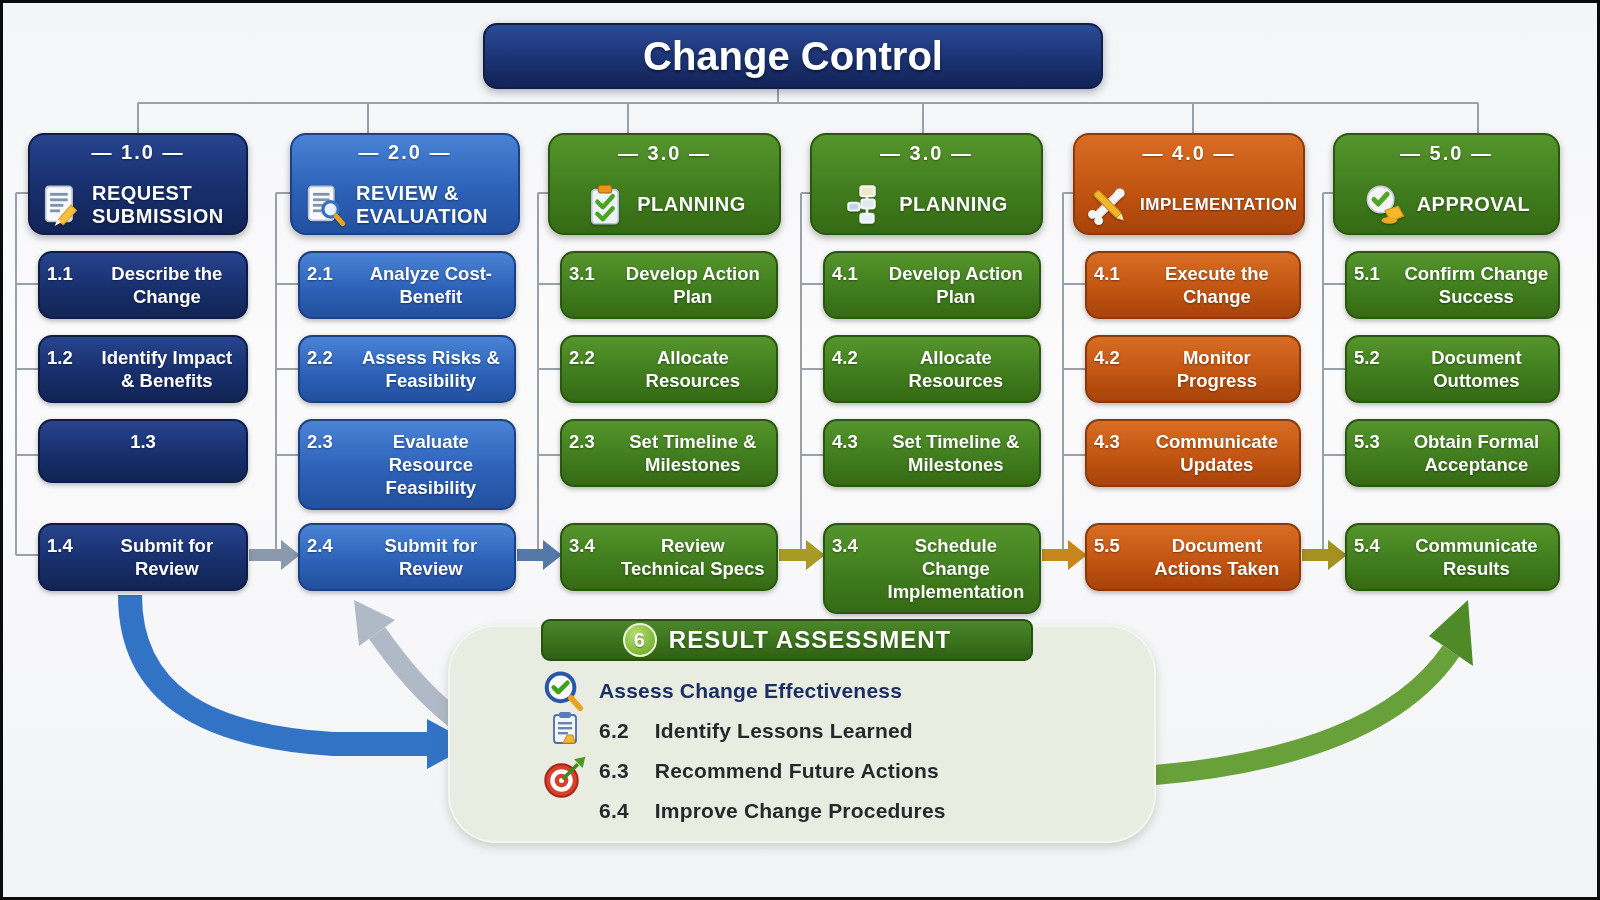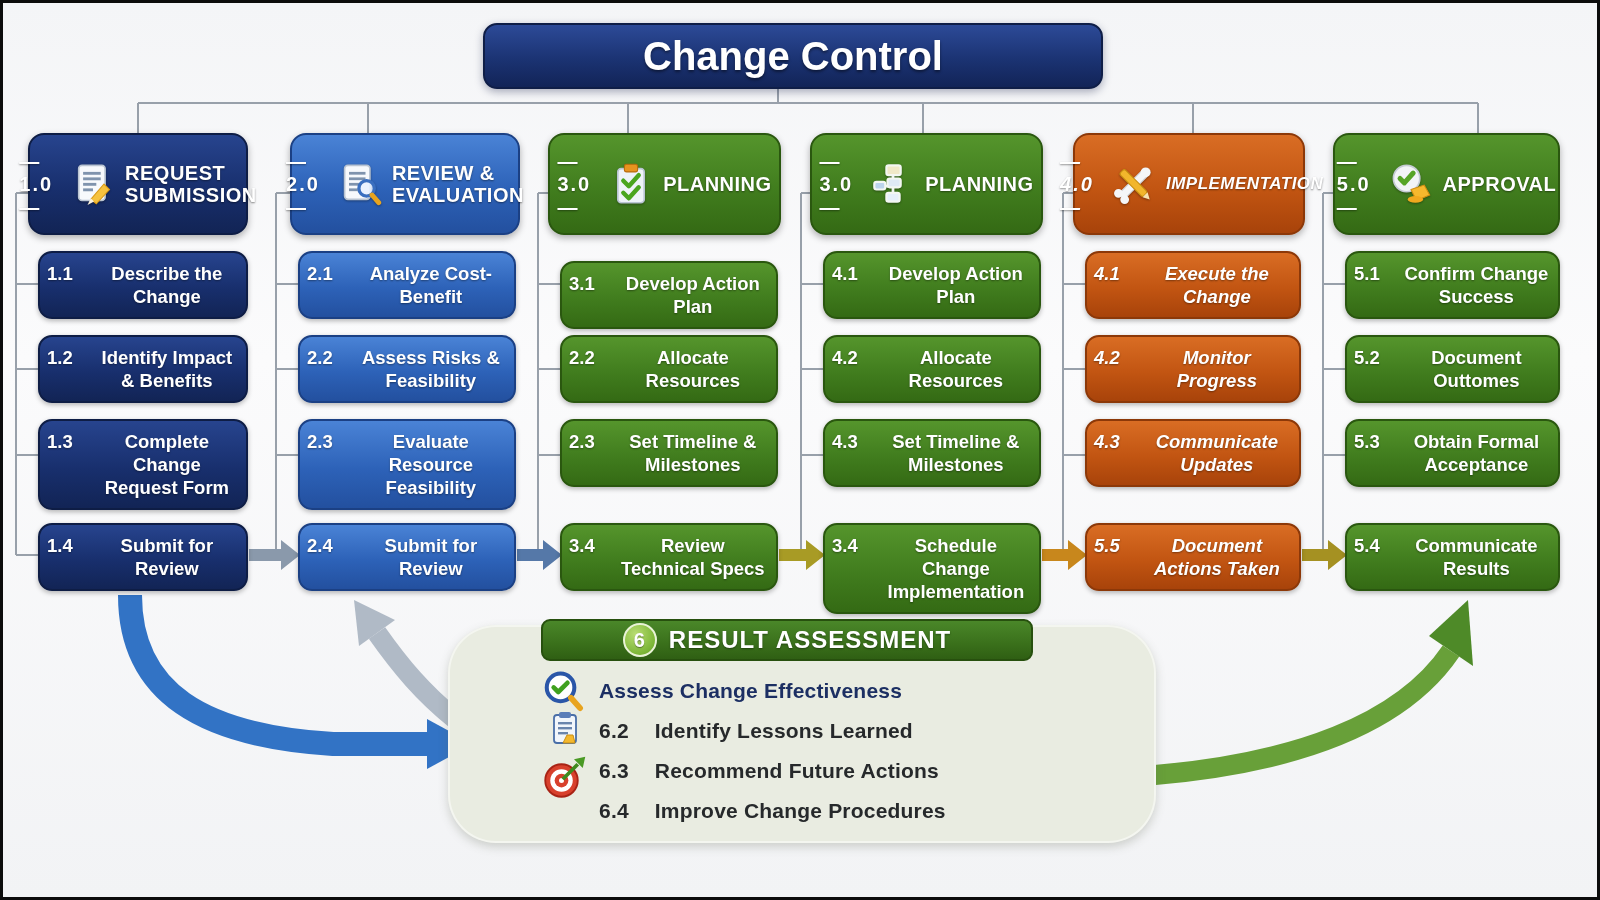--- a/index.html
+++ b/index.html
@@ -18,21 +18,21 @@
     background:linear-gradient(180deg,#2c4a97 0%,#1b3373 55%,#122457 100%);
     border:2px solid #0f1e47;border-radius:14px;
     display:flex;align-items:center;justify-content:center;
     color:#fff;font-size:40px;font-weight:bold;
     text-shadow:0 2px 3px rgba(0,0,0,.45);
     box-shadow:0 3px 8px rgba(20,30,70,.35);
   }
 
   .hdr{
     position:absolute;height:102px;z-index:2;border-radius:16px;
-    display:flex;flex-direction:row;align-items:center;justify-content:center;gap:18px;
+    display:flex;flex-direction:column;align-items:center;justify-content:center;gap:18px;
     color:#fff;box-shadow:0 3px 7px rgba(0,0,0,.3);box-sizing:border-box;padding:6px 8px;
   }
   .hdr-code{font-size:20px;font-weight:bold;letter-spacing:2px;text-shadow:0 1px 2px rgba(0,0,0,.4);}
   .hdr-row{display:flex;align-items:center;gap:10px;}
   .hicon{width:44px;height:44px;flex:none;display:block;filter:drop-shadow(0 1px 1px rgba(0,0,0,.35));}
   .hicon svg{width:44px;height:44px;display:block;}
   .hdr-label{font-size:20px;font-weight:bold;line-height:1.12;max-width:152px;text-shadow:0 1px 2px rgba(0,0,0,.45);letter-spacing:.5px;}
   .small-label .hdr-label{font-size:17px;}
 
   .box{
@@ -40,21 +40,21 @@
     display:flex;align-items:center;justify-content:center;gap:22px;
     padding:9px 7px;color:#fff;font-weight:bold;font-size:18.5px;line-height:1.25;
     text-shadow:0 1px 2px rgba(0,0,0,.4);box-shadow:0 2px 5px rgba(0,0,0,.28);
   }
   .box .num{flex:none;align-self:flex-start;padding-top:0;}
   .box .txt{text-align:center;max-width:158px;}
 
   .navy{background:linear-gradient(180deg,#27448e 0%,#182f6d 55%,#122455 100%);border:2px solid #0e1d45;}
   .blue{background:linear-gradient(180deg,#4a83d6 0%,#2d62b8 55%,#23509f 100%);border:2px solid #1b4084;}
   .green{background:linear-gradient(180deg,#55952c 0%,#417d1e 55%,#346a14 100%);border:2px solid #2a570f;}
-  .orange{background:linear-gradient(180deg,#d96d24 0%,#c25512 55%,#a8430a 100%);border:2px solid #8c3808;font-style:italic;}
+  .orange{background:linear-gradient(180deg,#d96d24 0%,#c25512 55%,#a8430a 100%);border:2px solid #8c3808;}
 
   .panel{
     position:absolute;left:445px;top:622px;width:708px;height:218px;z-index:2;
     background:#e9ece1;border-radius:48px;
     box-shadow:0 4px 10px rgba(90,100,80,.25), inset 0 0 0 2px rgba(255,255,255,.5);
   }
   .panel-hdr{
     position:absolute;left:538px;top:616px;width:492px;height:42px;z-index:3;
     background:linear-gradient(180deg,#4a8729 0%,#3a701b 60%,#2f5f13 100%);
     border:2px solid #27500e;border-radius:9px;box-sizing:border-box;
@@ -242,21 +242,20 @@
   <div class="box navy" style="left:35px;top:248px;width:210px">
     <span class="num">1.1</span>
     <span class="txt">Describe the Change</span>
   </div>
   <div class="box navy" style="left:35px;top:332px;width:210px">
     <span class="num">1.2</span>
     <span class="txt">Identify Impact &amp; Benefits</span>
   </div>
   <div class="box navy" style="left:35px;top:416px;width:210px">
     <span class="num">1.3</span>
-    <span class="txt">Complete Change Request Form</span>
   </div>
   <div class="box navy" style="left:35px;top:520px;width:210px">
     <span class="num">1.4</span>
     <span class="txt">Submit for Review</span>
   </div>
 
   <div class="box blue" style="left:295px;top:248px;width:218px">
     <span class="num">2.1</span>
     <span class="txt">Analyze Cost-Benefit</span>
   </div>
@@ -266,21 +265,21 @@
   </div>
   <div class="box blue" style="left:295px;top:416px;width:218px">
     <span class="num">2.3</span>
     <span class="txt">Evaluate Resource Feasibility</span>
   </div>
   <div class="box blue" style="left:295px;top:520px;width:218px">
     <span class="num">2.4</span>
     <span class="txt">Submit for Review</span>
   </div>
 
-  <div class="box green" style="left:557px;top:258px;width:218px">
+  <div class="box green" style="left:557px;top:248px;width:218px">
     <span class="num">3.1</span>
     <span class="txt">Develop Action Plan</span>
   </div>
   <div class="box green" style="left:557px;top:332px;width:218px">
     <span class="num">2.2</span>
     <span class="txt">Allocate Resources</span>
   </div>
   <div class="box green" style="left:557px;top:416px;width:218px">
     <span class="num">2.3</span>
     <span class="txt">Set Timeline &amp; Milestones</span>

